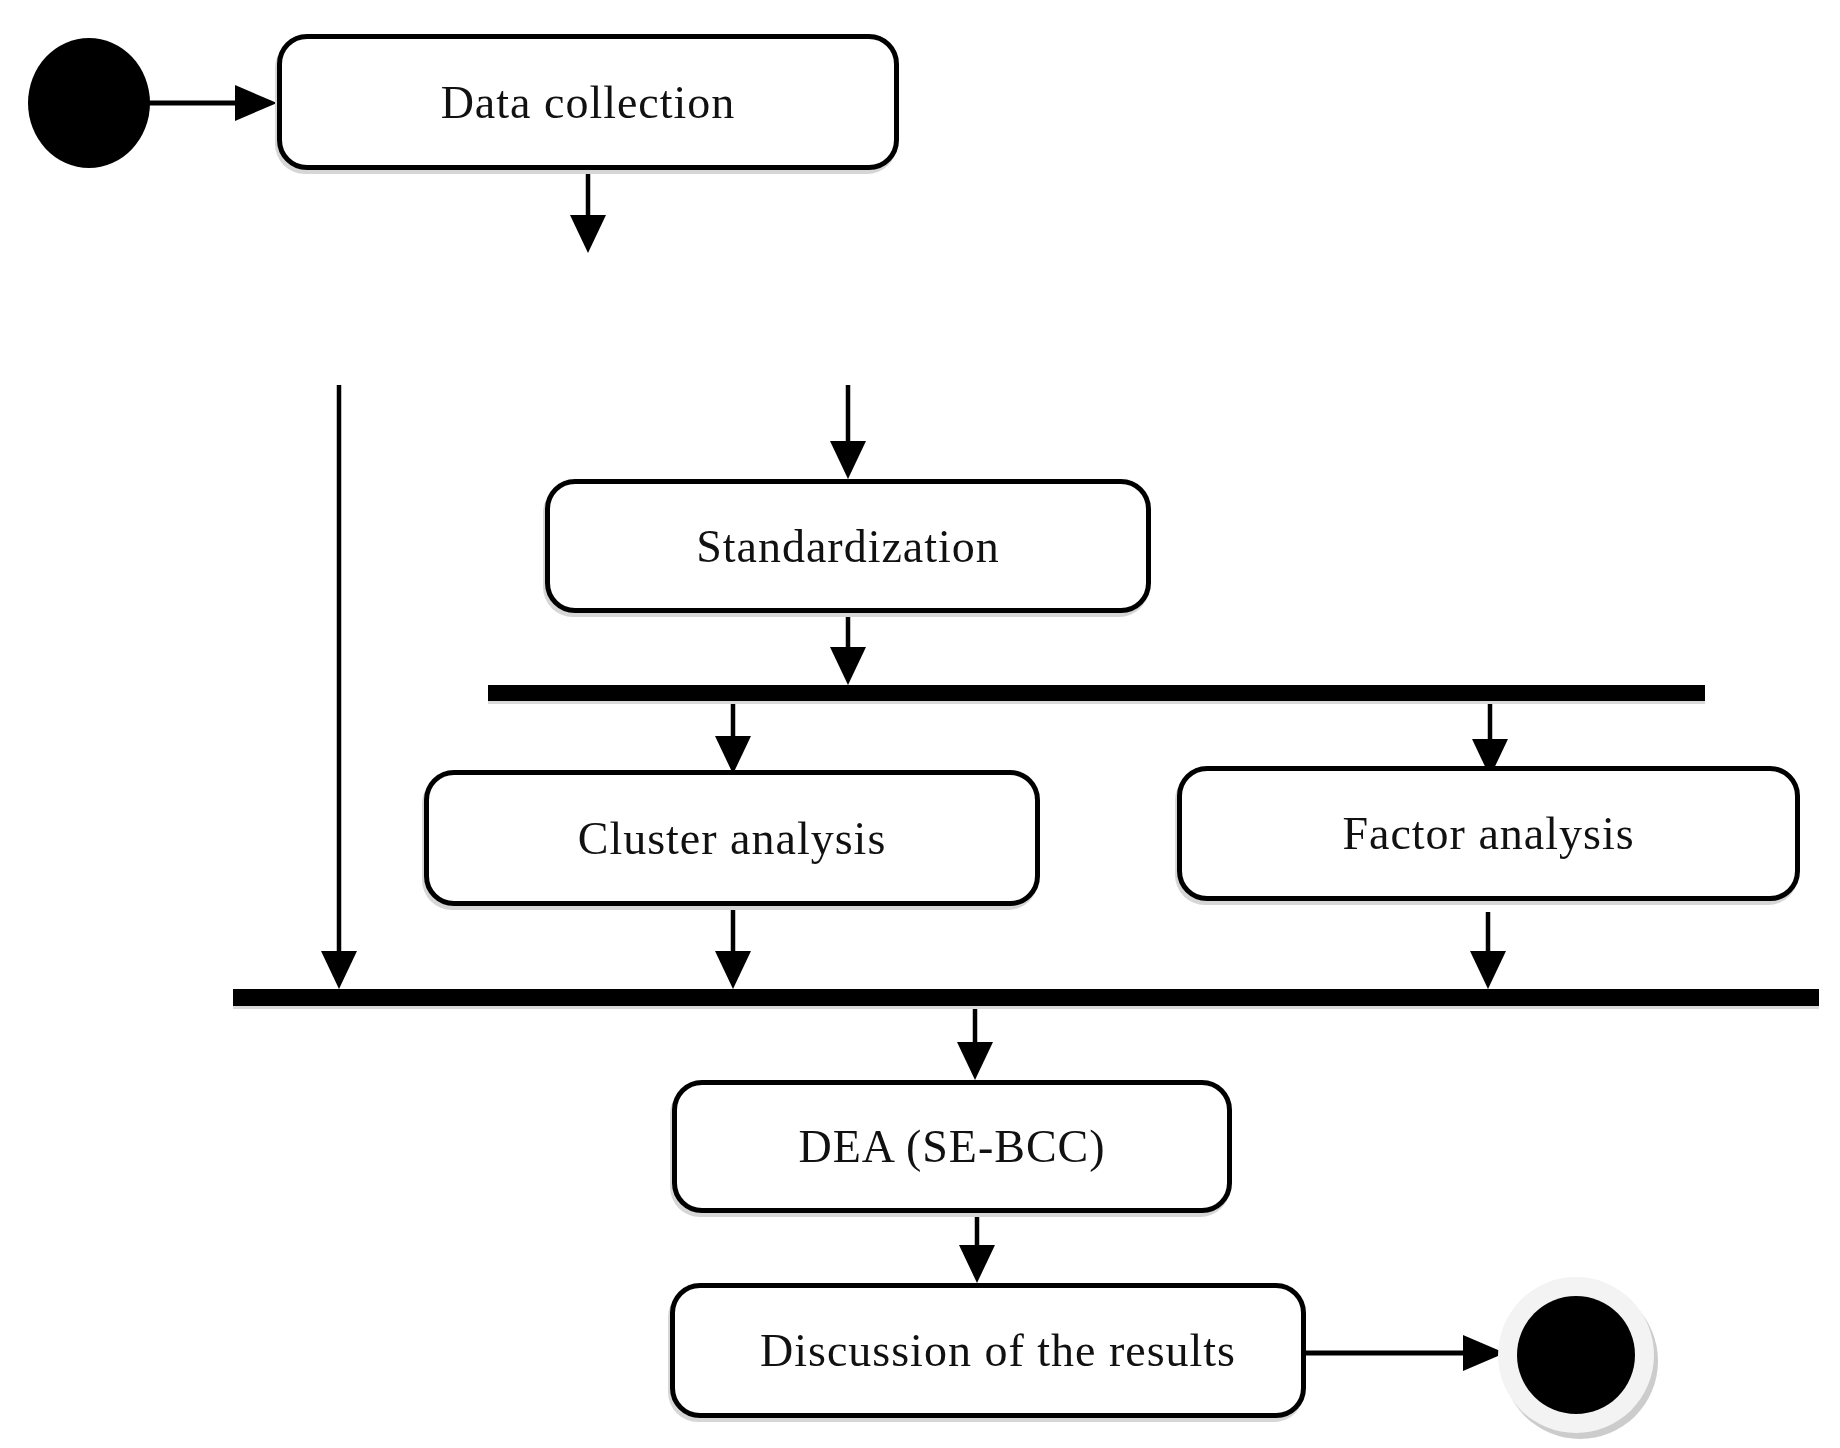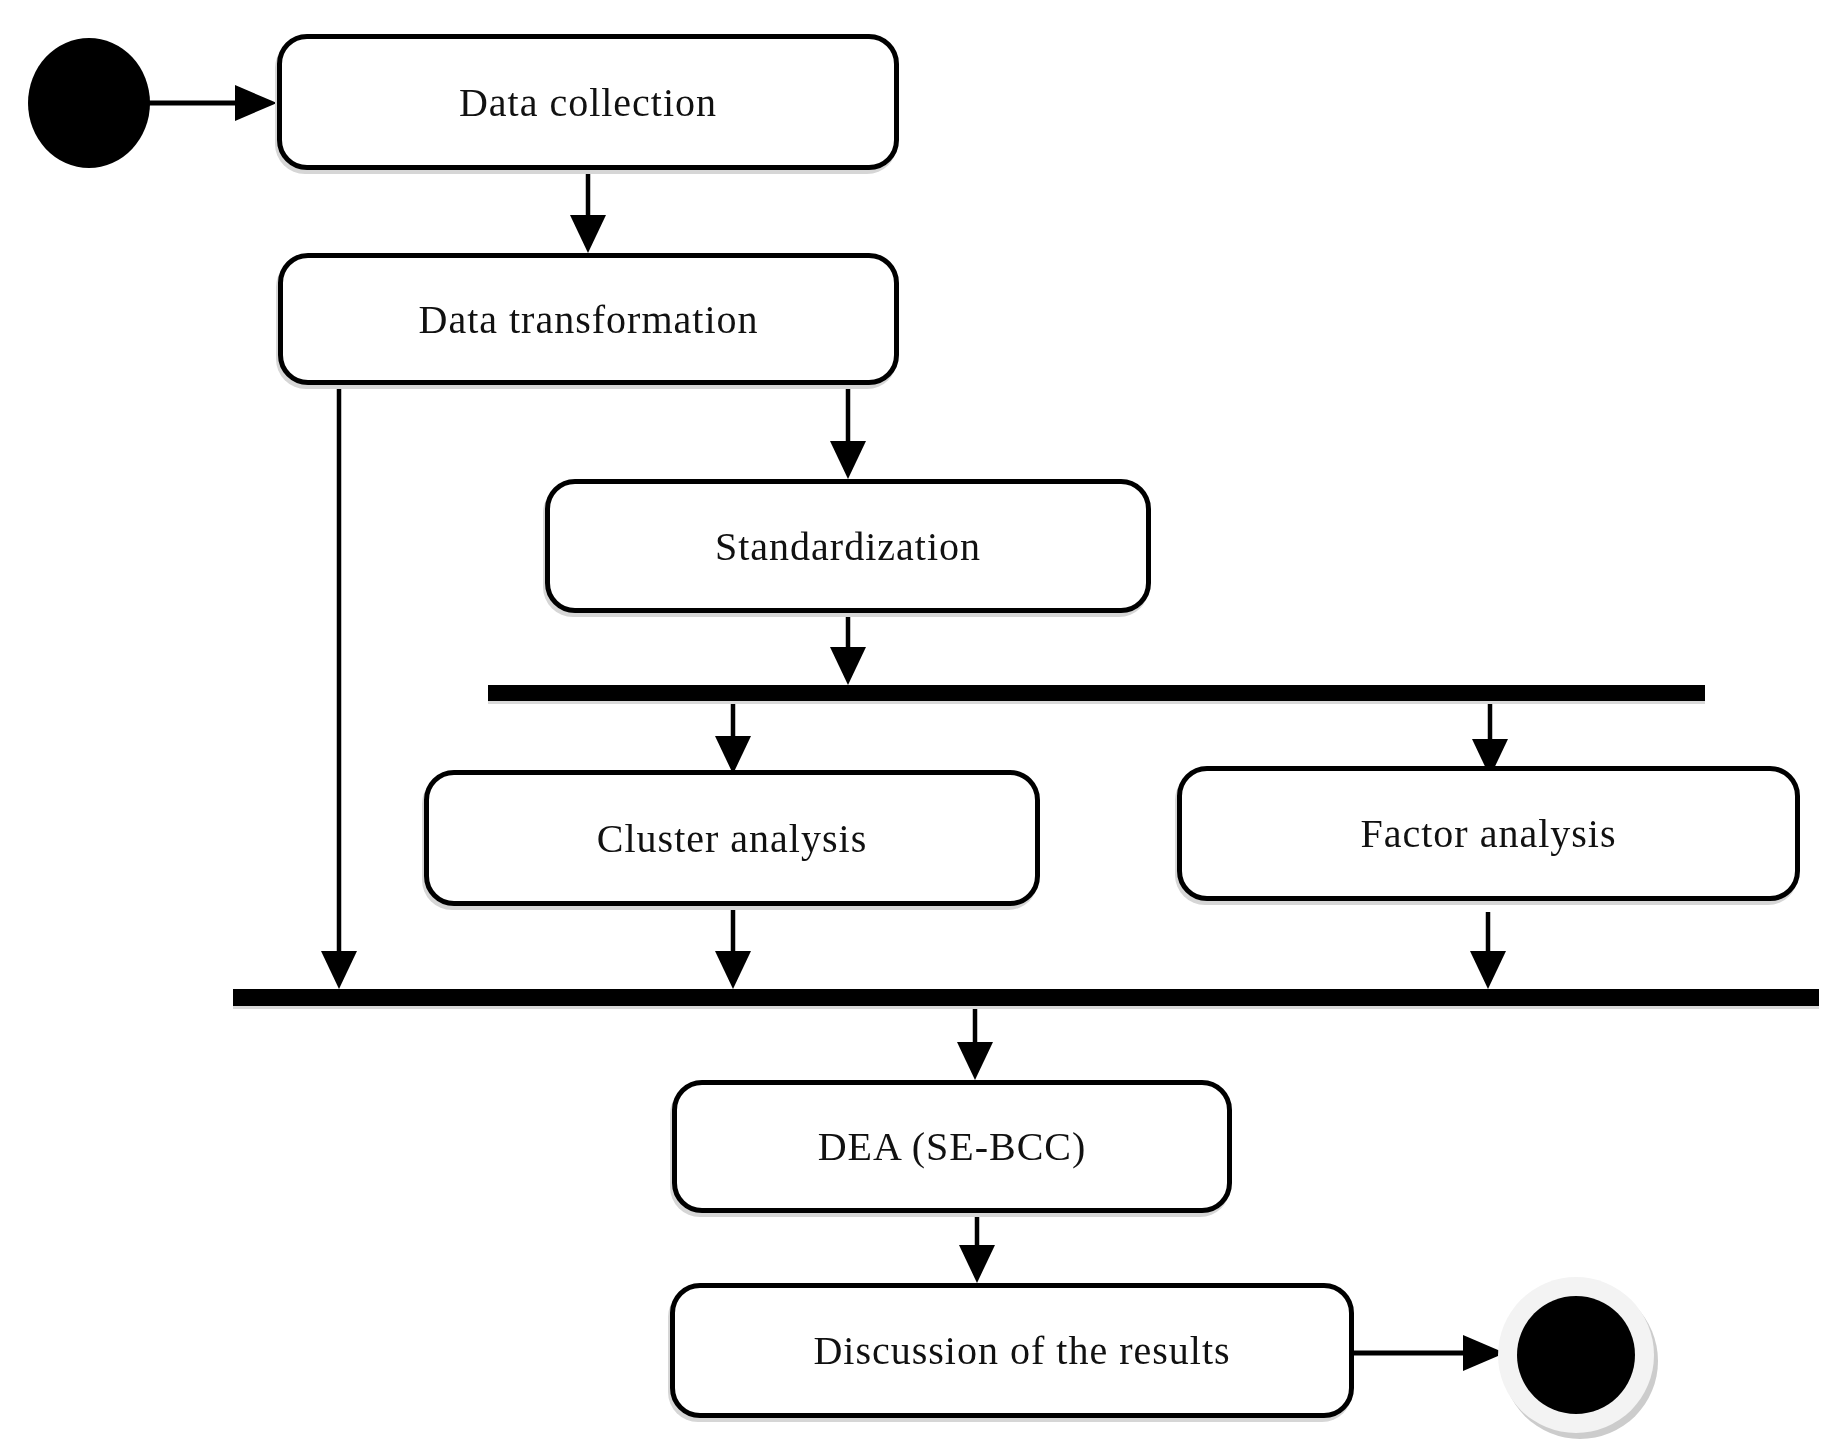--- a/index.html
+++ b/index.html
@@ -26,21 +26,21 @@
     box-sizing: border-box;
     background: #ffffff;
     border: 5px solid #000000;
     border-radius: 30px;
     display: flex;
     align-items: center;
     justify-content: center;
     box-shadow: -2px 4px 0 #d6d6d6;
   }
   .activity .label {
-    font-size: 40px;
+    font-size: 46px;
     color: #111111;
     letter-spacing: 1px;
     white-space: nowrap;
   }
   .sync-bar {
     position: absolute;
     background: #000000;
     box-shadow: 0 3px 0 #d9d9d9;
   }
   .initial-node {
@@ -107,23 +107,20 @@
     <line x1="1276" y1="1353" x2="1468" y2="1353" stroke="#000" stroke-width="5"></line>
     <polygon points="1463,1335 1463,1371 1505,1353" fill="#000"></polygon>
   </svg>
 
   <div class="initial-node" style="left:28px; top:38px; width:122px; height:130px;"></div>
 
   <div class="activity" style="left:277px; top:34px; width:622px; height:136px;">
     <span class="label">Data collection</span>
   </div>
 
-  <div class="activity" style="left:278px; top:253px; width:621px; height:132px;">
-    <span class="label">Data transformation</span>
-  </div>
 
   <div class="activity" style="left:545px; top:479px; width:606px; height:134px;">
     <span class="label">Standardization</span>
   </div>
 
   <div class="sync-bar" style="left:488px; top:685px; width:1217px; height:16px;"></div>
 
   <div class="activity" style="left:424px; top:770px; width:616px; height:136px;">
     <span class="label">Cluster analysis</span>
   </div>
@@ -131,21 +128,21 @@
   <div class="activity" style="left:1177px; top:766px; width:623px; height:135px;">
     <span class="label">Factor analysis</span>
   </div>
 
   <div class="sync-bar" style="left:233px; top:989px; width:1586px; height:17px;"></div>
 
   <div class="activity" style="left:672px; top:1080px; width:560px; height:133px;">
     <span class="label">DEA (SE-BCC)</span>
   </div>
 
-  <div class="activity" style="left:670px; top:1283px; width:684px; height:135px;padding-left:20px;">
+  <div class="activity" style="left:670px; top:1283px; width:636px; height:135px;padding-left:20px;">
     <span class="label">Discussion of the results</span>
   </div>
 
   <div class="final-node-outer" style="left:1498px; top:1277px; width:156px; height:156px;">
     <div class="final-node-inner"></div>
   </div>
 
 </div>
 
 </body></html>

